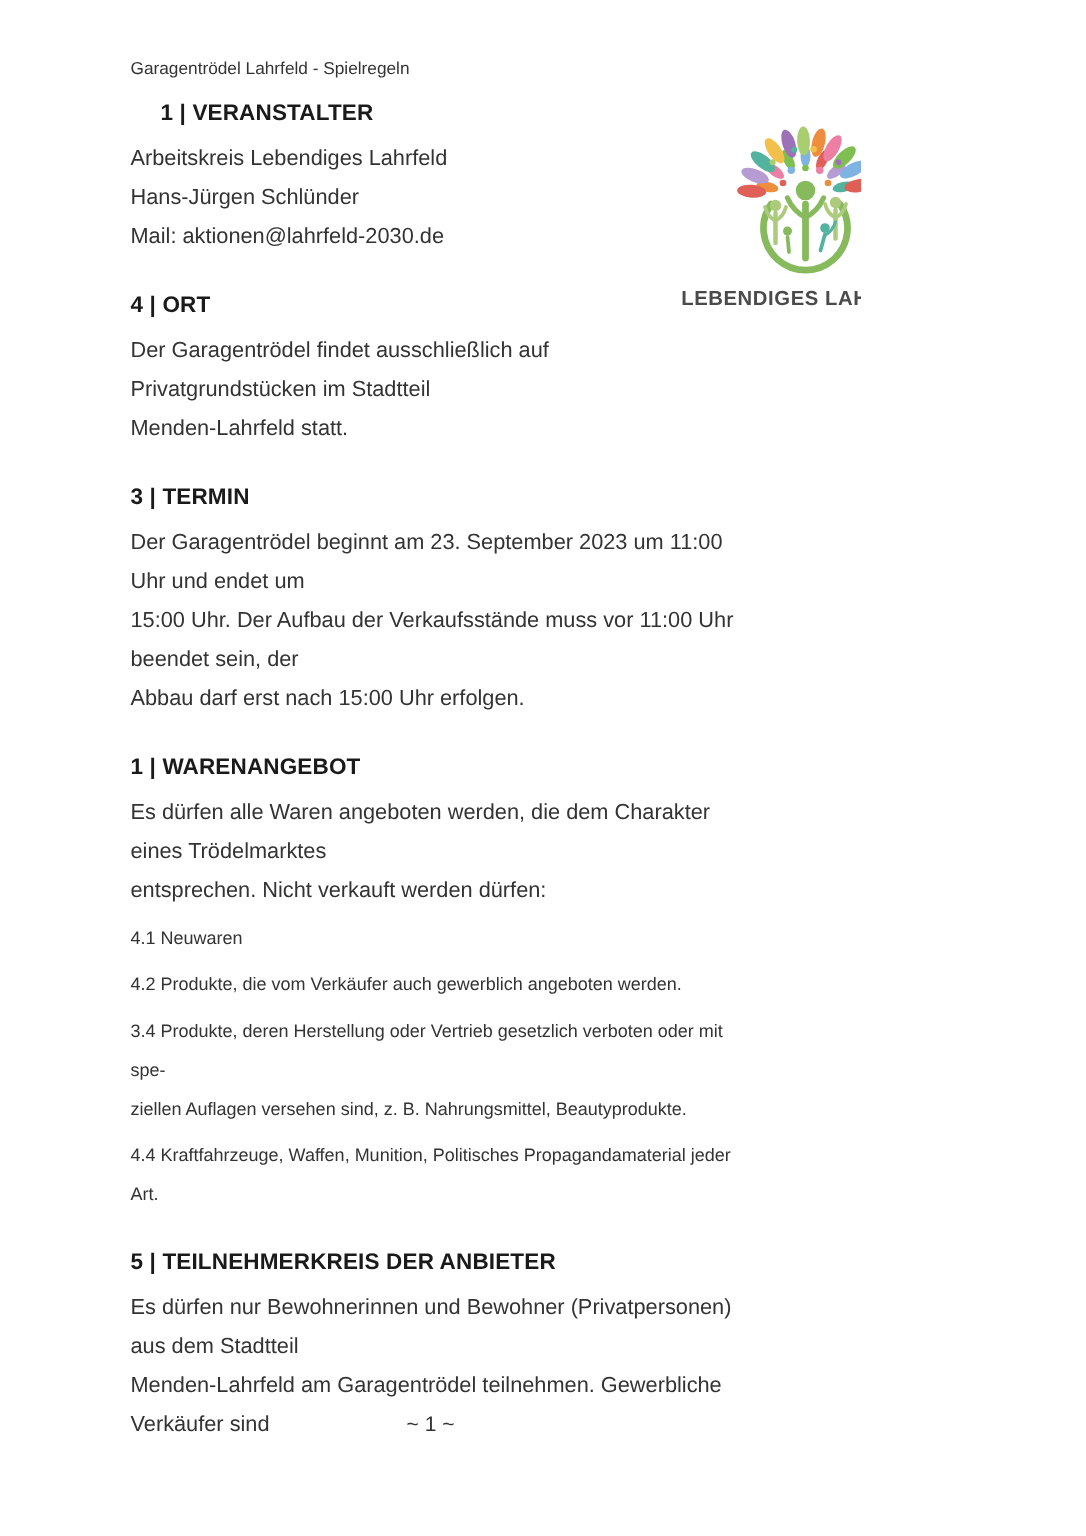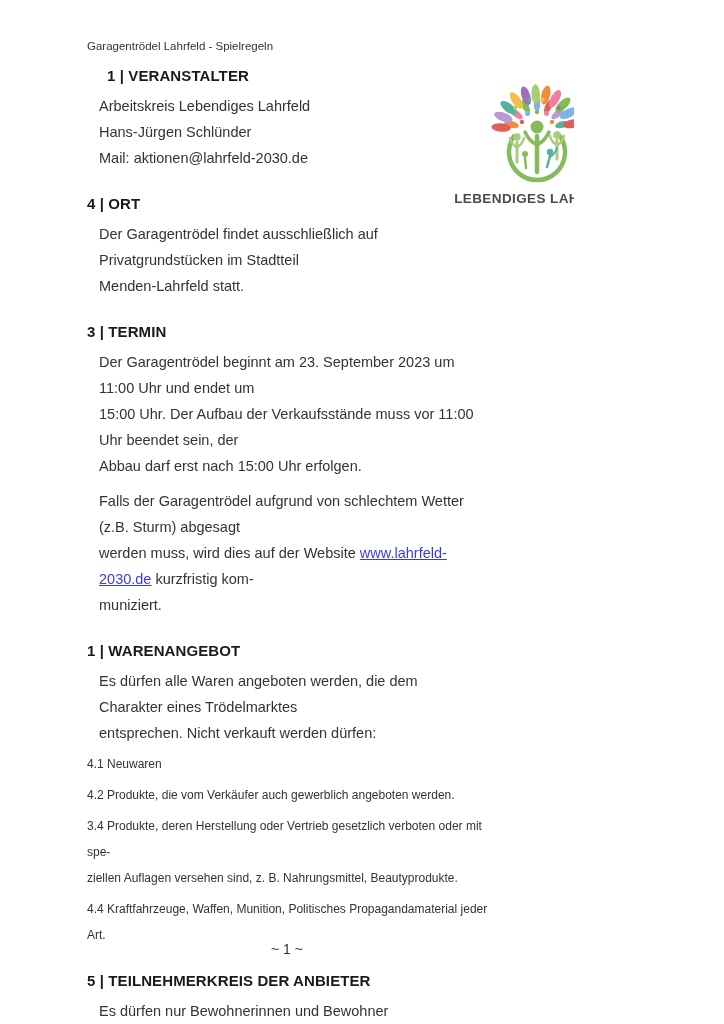--- a/index.html
+++ b/index.html
@@ -18,21 +18,21 @@
     background:#ffffff;
     overflow:hidden;
     color:var(--text);
     font-family:"Liberation Sans",sans-serif;
   }
   .content{padding:40px 84px 0 87px;}
   .runhead{font-size:11.5px;color:#333;}
   .title{font-size:17.5px;font-weight:700;margin:33px 0 0;color:var(--heading);}
   .doc-h{font-size:15px;font-weight:700;margin:24px 0 0;color:var(--heading);letter-spacing:0.1px;}
   .doc-h.first{margin-top:15px;margin-left:20px;}
-  .para{font-size:14.5px;line-height:26px;margin:9px 12px 2px;white-space:pre-line;max-width:580px;}
+  .para{font-size:14.5px;line-height:26px;margin:9px 0 2px;white-space:pre-line;max-width:580px;}
   .item{font-size:12px;line-height:26px;margin:5px 0 0;white-space:pre-line;max-width:580px;}
   a.link{color:var(--link);text-decoration:underline;cursor:pointer;}
   .logo{position:absolute;left:448px;top:84px;width:178px;text-align:right;}
   .logo svg{display:block;width:170px;height:auto;margin:0 auto;}
   .logo-caption{font-size:13.5px;font-weight:700;color:var(--logo-text);letter-spacing:0.4px;margin-top:2px;white-space:nowrap;}
   .footer{position:absolute;top:941px;left:0;width:100%;text-align:center;font-size:14px;color:#333;}
 </style>
 </head>
 <body>
 
@@ -53,23 +53,20 @@
       <h2 class="doc-h">4 | ORT</h2>
       <p class="para">Der Garagentrödel findet ausschließlich auf Privatgrundstücken im Stadtteil
 Menden-Lahrfeld statt.</p>
     </section>
 
     <section>
       <h2 class="doc-h">3 | TERMIN</h2>
       <p class="para">Der Garagentrödel beginnt am 23. September 2023 um 11:00 Uhr und endet um
 15:00 Uhr. Der Aufbau der Verkaufsstände muss vor 11:00 Uhr beendet sein, der
 Abbau darf erst nach 15:00 Uhr erfolgen.</p>
-      <p class="para"><span>Falls der Garagentrödel aufgrund von schlechtem Wetter (z.B. Sturm) abgesagt
-werden muss, wird dies auf der Website </span><a class="link" href="#">www.lahrfeld-2030.de</a><span> kurzfristig kom-
-muniziert.</span></p>
     </section>
 
     <section>
       <h2 class="doc-h">1 | WARENANGEBOT</h2>
       <p class="para">Es dürfen alle Waren angeboten werden, die dem Charakter eines Trödelmarktes
 entsprechen. Nicht verkauft werden dürfen:</p>
       <p class="item">4.1 Neuwaren</p>
       <p class="item">4.2 Produkte, die vom Verkäufer auch gewerblich angeboten werden.</p>
       <p class="item">3.4 Produkte, deren Herstellung oder Vertrieb gesetzlich verboten oder mit spe-
 ziellen Auflagen versehen sind, z. B. Nahrungsmittel, Beautyprodukte.</p>

